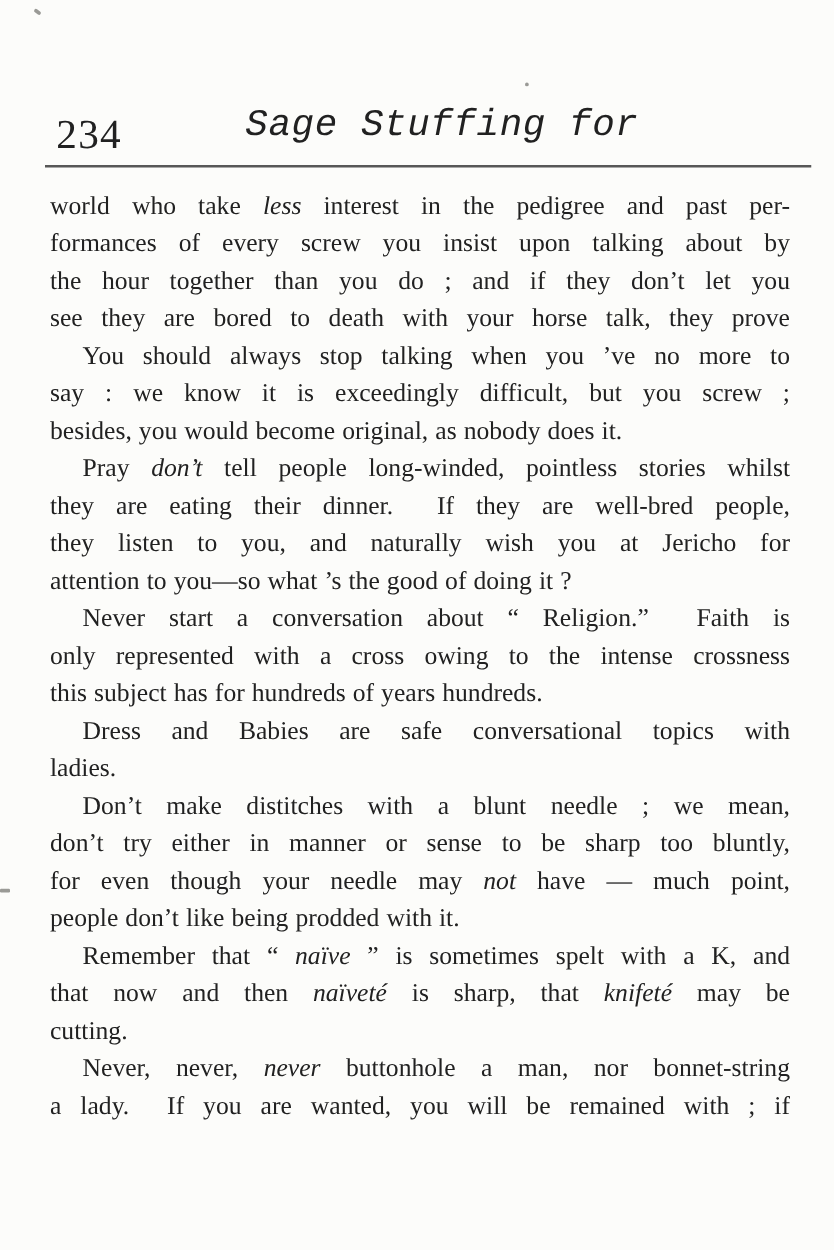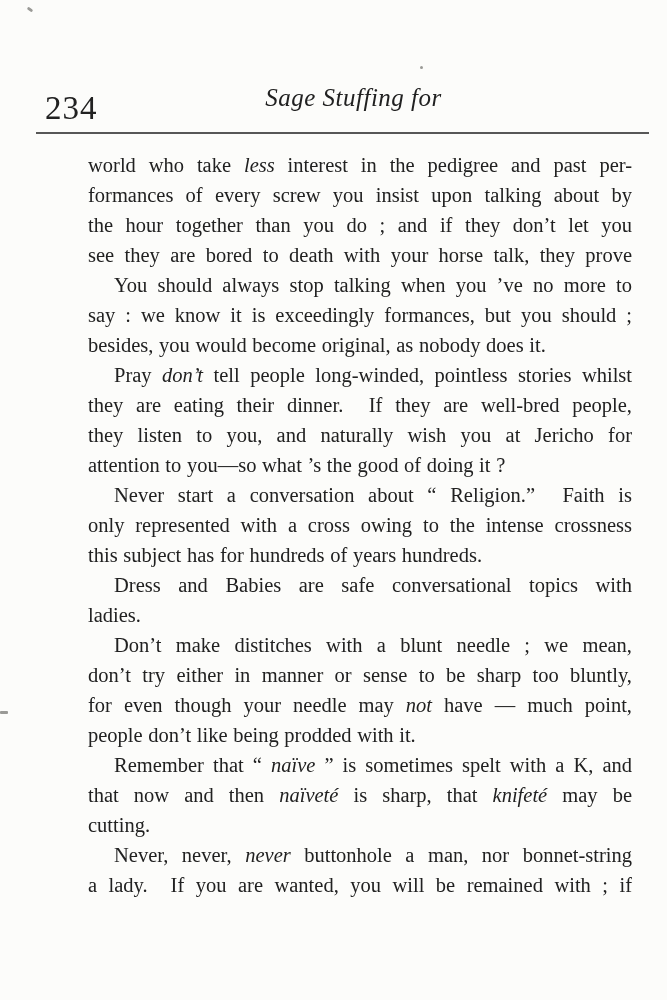--- a/index.html
+++ b/index.html
@@ -28,22 +28,23 @@
     font-size: 33px;
     letter-spacing: 1px;
   }
   .running {
     position: absolute;
     left: 40px;
     right: 0;
     top: 84px;
     text-align: center;
     font-style: italic;
-    font-size: 25px;
+    font-size: 30px;
     letter-spacing: 0.5px;
+    font-family: Liberation Mono, monospace;
   }
   .rule {
     position: absolute;
     left: 36px;
     top: 132px;
     width: 613px;
     height: 2px;
     background: var(--rule);
     opacity: 0.85;
   }
@@ -55,21 +56,20 @@
     font-size: 20.5px;
     line-height: 30px;
     word-spacing: 0.5px;
   }
   .para { margin: 0; }
   .line {
     height: 30px;
     overflow: hidden;
     text-align: left;
     white-space: normal;
-    margin-left: 48px;
   }
   .line.jl {
     text-align: justify;
     text-align-last: justify;
     text-justify: inter-word;
   }
   .line.first { text-indent: 26px; }
   em { font-style: italic; }
   
   .speck { position: absolute; background: #9a9a96; border-radius: 50%; }
@@ -91,21 +91,21 @@
 
   <div class="body">
       <div class="para">
         <div class="line jl"><span>world who take </span><em>less</em><span> interest in the pedigree and past per-</span></div>
         <div class="line jl"><span>formances of every screw you insist upon talking about by</span></div>
         <div class="line jl"><span>the hour together than you do ; and if they don’t let you</span></div>
         <div class="line jl"><span>see they are bored to death with your horse talk, they prove</span></div>
       </div>
       <div class="para">
         <div class="line jl first"><span>You should always stop talking when you ’ve no more to</span></div>
-        <div class="line jl"><span>say : we know it is exceedingly formances, but you should ;</span></div>
+        <div class="line jl"><span>say : we know it is exceedingly difficult, but you screw ;</span></div>
         <div class="line"><span>besides, you would become original, as nobody does it.</span></div>
       </div>
       <div class="para">
         <div class="line jl first"><span>Pray </span><em>don’t</em><span> tell people long-winded, pointless stories whilst</span></div>
         <div class="line jl"><span>they are eating their dinner.&nbsp; If they are well-bred people,</span></div>
         <div class="line jl"><span>they listen to you, and naturally wish you at Jericho for</span></div>
         <div class="line"><span>attention to you—so what ’s the good of doing it ?</span></div>
       </div>
       <div class="para">
         <div class="line jl first"><span>Never start a conversation about “ Religion.”&nbsp; Faith is</span></div>

